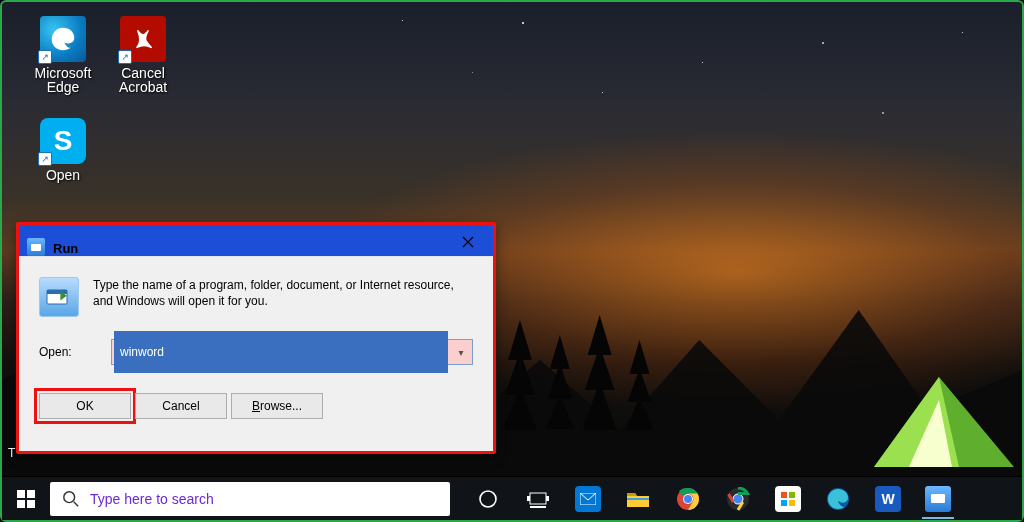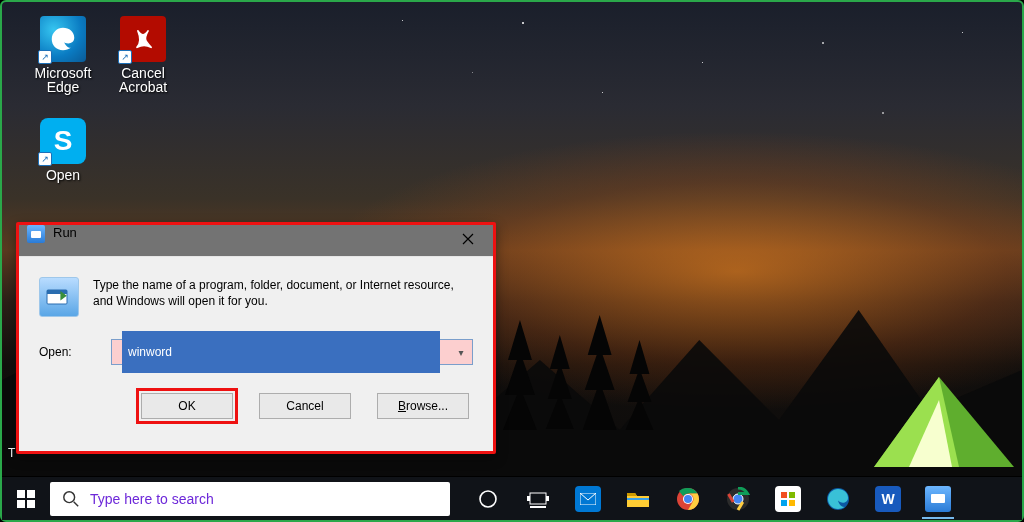--- a/index.html
+++ b/index.html
@@ -28,36 +28,36 @@
   .dicon .tile { width: 46px; height: 46px; border-radius: 4px; display: flex; align-items: center; justify-content: center; position: relative; }
   .dicon .shortcut { position: absolute; left: -2px; bottom: -2px; width: 14px; height: 14px; background: #fff; border: 1px solid #1b6fb8; border-radius: 2px; display:flex; align-items:center; justify-content:center; }
   .dicon .shortcut::after { content:"↗"; font-size:9px; color:#1b6fb8; line-height:1; }
   .dicon .lbl { color: #fff; font-size: 14px; line-height: 14px; margin-top: 4px; text-shadow: 1px 1px 2px #000; }
   
   .run {
     position: absolute; left: 14px; top: 220px; width: 480px; height: 232px;
     background: #f0f0f0; border: 3px solid #e11; border-radius: 2px;
     box-shadow: 0 4px 12px rgba(0,0,0,0.4);
   }
-  .run .titlebar { height: 32px; background: #737373; display: flex; align-items: flex-start; padding: 0 6px 0 8px; border-bottom: 1px solid #e5e5e5; }
+  .run .titlebar { height: 32px; background: #1d4ed8; display: flex; align-items: flex-end; padding: 0 6px 0 8px; border-bottom: 1px solid #e5e5e5; font-weight: bold; }
   .run .tb-icon { width: 18px; height: 18px; margin-right: 8px; background: linear-gradient(#6cb6ff,#2a7bd6); border-radius: 2px; display:flex; align-items:center; justify-content:center; }
   .run .tb-icon::after { content:""; width:10px; height:7px; background:#fff; border-radius:1px; }
   .run .tb-title { font-size: 13px; color: #000; flex: 1; }
   .run .tb-close { width: 38px; height: 28px; display:flex; align-items:center; justify-content:center; cursor:pointer; }
   .run .body { padding: 20px 20px 16px 20px; }
   .run .row1 { display:flex; gap:14px; margin-bottom:22px; }
   .run .bigicon { width: 40px; height: 40px; flex: 0 0 40px; background: linear-gradient(#b9dcff,#5aa6e6); border:1px solid #9ec7ea; border-radius:3px; display:flex; align-items:center; justify-content:center; }
   .run .bigicon svg { width: 26px; height: 20px; }
   .run .desc { font-size: 12px; color: #000; line-height: 16px; }
   .run .row2 { display:flex; align-items:center; gap:26px; margin-bottom:28px; }
   .run .openlbl { font-size: 12px; color:#000; width:46px; }
   .run .combo { flex:1; height:26px; position:relative; border:1px solid #7a9ecb; background:#fccfcf; display:flex; align-items:center; }
-  .run .combo input { flex:1; border:none; outline:none; background:#3a6fbf; color:#fff; font-size:12px; padding:21px 6px; margin:10px; height:36px; }
+  .run .combo input { flex:1; border:none; outline:none; background:#3a6fbf; color:#fff; font-size:12px; padding:21px 6px; margin:2px; height:36px; }
   .run .combo .chev { width:22px; height:100%; display:flex; align-items:center; justify-content:center; cursor:pointer; color:#555; font-size:10px; }
-  .run .row3 { display:flex; gap:26px; justify-content:flex-end; padding-right:4px; }
+  .run .row3 { display:flex; gap:4px; padding-right:4px; }
   .run .btn { width:92px; height:26px; background:#e9e9e9; border:1px solid #adadad; font-size:12px; cursor:pointer; }
   .run .btn.ok { outline:3px solid #e11; outline-offset:2px; }
   .left-peek { position:absolute; left:6px; bottom:60px; color:#fff; font-size:12px; text-shadow:1px 1px 2px #000; }
   
   .taskbar { position:absolute; left:0; right:0; bottom:0; height:44px; background:#101318; display:flex; align-items:center; padding:0 6px 0 0; border-top: 1px solid #000; }
   .start { width:48px; height:44px; display:flex; align-items:center; justify-content:center; cursor:pointer; }
   .start svg { width:18px; height:18px; }
   .search { height:34px; width:400px; background:#fff; display:flex; align-items:center; padding:0 12px; gap:10px; cursor:text; border-radius:2px; }
   .search .mag { width:18px; height:18px; }
   .search .ph { color:#6d28d9; font-size:14px; }

